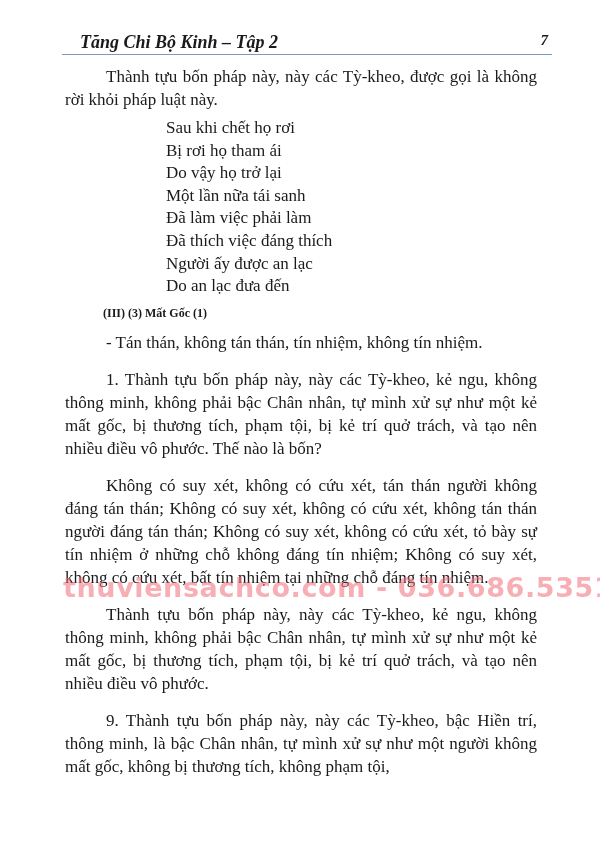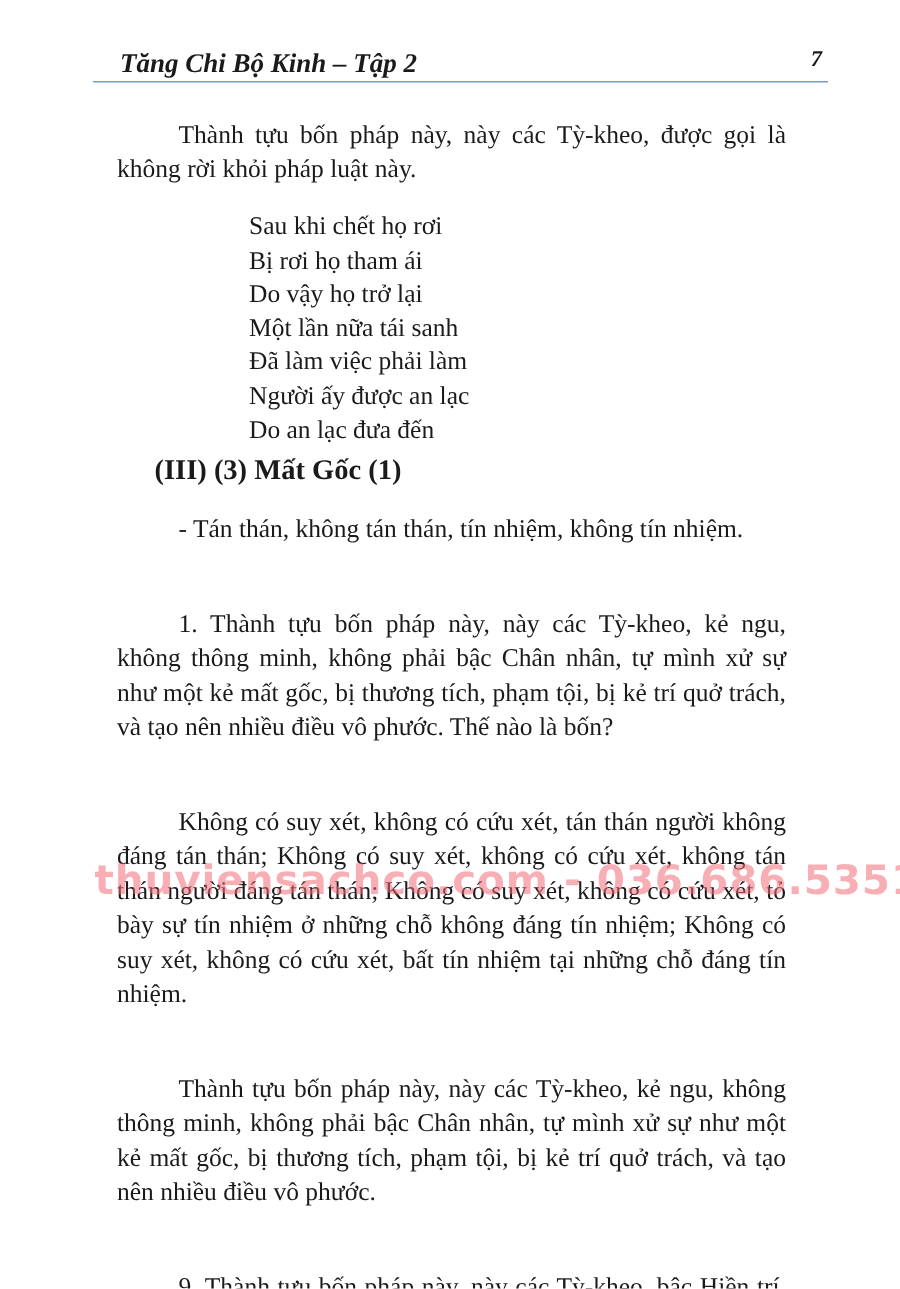--- a/index.html
+++ b/index.html
@@ -6,45 +6,46 @@
   body { width: 600px; height: 859px; position: relative; overflow: hidden;
          font-family: "Liberation Serif", "DejaVu Serif", serif; color: #1a1a1a; }
   .header { position: absolute; left: 62px; top: 28px; width: 490px; height: 26px;
             border-bottom: 1px solid #7a9cc0; }
   .header-title { position: absolute; left: 18px; top: 4px; font-size: 18px;
                   font-style: italic; font-weight: bold; }
   .header-page { position: absolute; right: 4px; top: 4px; font-size: 15px;
                  font-style: italic; font-weight: bold; }
   .body { position: absolute; left: 62px; top: 62px; width: 478px; font-size: 17px;
           line-height: 23px; }
-  p { margin: 16px; text-align: justify; text-indent: 41px; }
+  p { margin: 3px; text-align: justify; text-indent: 41px; }
   .gap { height: 8px; }
   .verse { margin: 6px 0 4px 104px; line-height: 22.6px; }
   .verse div { white-space: nowrap; }
-  .heading { font-weight: bold; margin: 4px 0 6px 41px; font-size: 19px; }
+  .heading { font-weight: bold; margin: 4px 0 6px 41px; font-size: 12px; }
   .watermark { position: absolute; left: 63px; top: 572px; font-family: "DejaVu Sans", sans-serif;
                font-weight: bold; font-size: 27px; color: rgba(240,110,120,0.55);
                letter-spacing: 0.6px; white-space: nowrap; pointer-events: none; }
 </style>
 </head>
 <body>
 
 <div class="header">
   <span class="header-title">Tăng Chi Bộ Kinh – Tập  2</span>
   <span class="header-page">7</span>
 </div>
 
 <div class="body">
   <p>Thành tựu bốn pháp này, này các Tỳ-kheo, được gọi là không rời khỏi pháp luật này.</p>
   <div class="verse">
     <div>Sau khi chết họ rơi</div>
     <div>Bị rơi họ tham ái</div>
     <div>Do vậy họ trở lại</div>
     <div>Một lần nữa tái sanh</div>
     <div>Đã làm việc phải làm</div>
+    <div>Đã thích việc đáng thích</div>
     <div>Người ấy được an lạc</div>
     <div>Do an lạc đưa đến</div>
   </div>
   <div class="heading">(III) (3) Mất Gốc (1)</div>
   <p>- Tán thán, không tán thán, tín nhiệm, không tín nhiệm.</p>
   <div class="gap"></div>
   <p>1. Thành tựu bốn pháp này, này các Tỳ-kheo, kẻ ngu, không thông minh, không phải bậc Chân nhân, tự mình xử sự như một kẻ mất gốc, bị thương tích, phạm tội, bị kẻ trí quở trách, và tạo nên nhiều điều vô phước. Thế nào là bốn?</p>
   <div class="gap"></div>
   <p>Không có suy xét, không có cứu xét, tán thán người không đáng tán thán; Không có suy xét, không có cứu xét, không tán thán người đáng tán thán; Không có suy xét, không có cứu xét, tỏ bày sự tín nhiệm ở những chỗ không đáng tín nhiệm; Không có suy xét, không có cứu xét, bất tín nhiệm tại những chỗ đáng tín nhiệm.</p>
   <div class="gap"></div>

